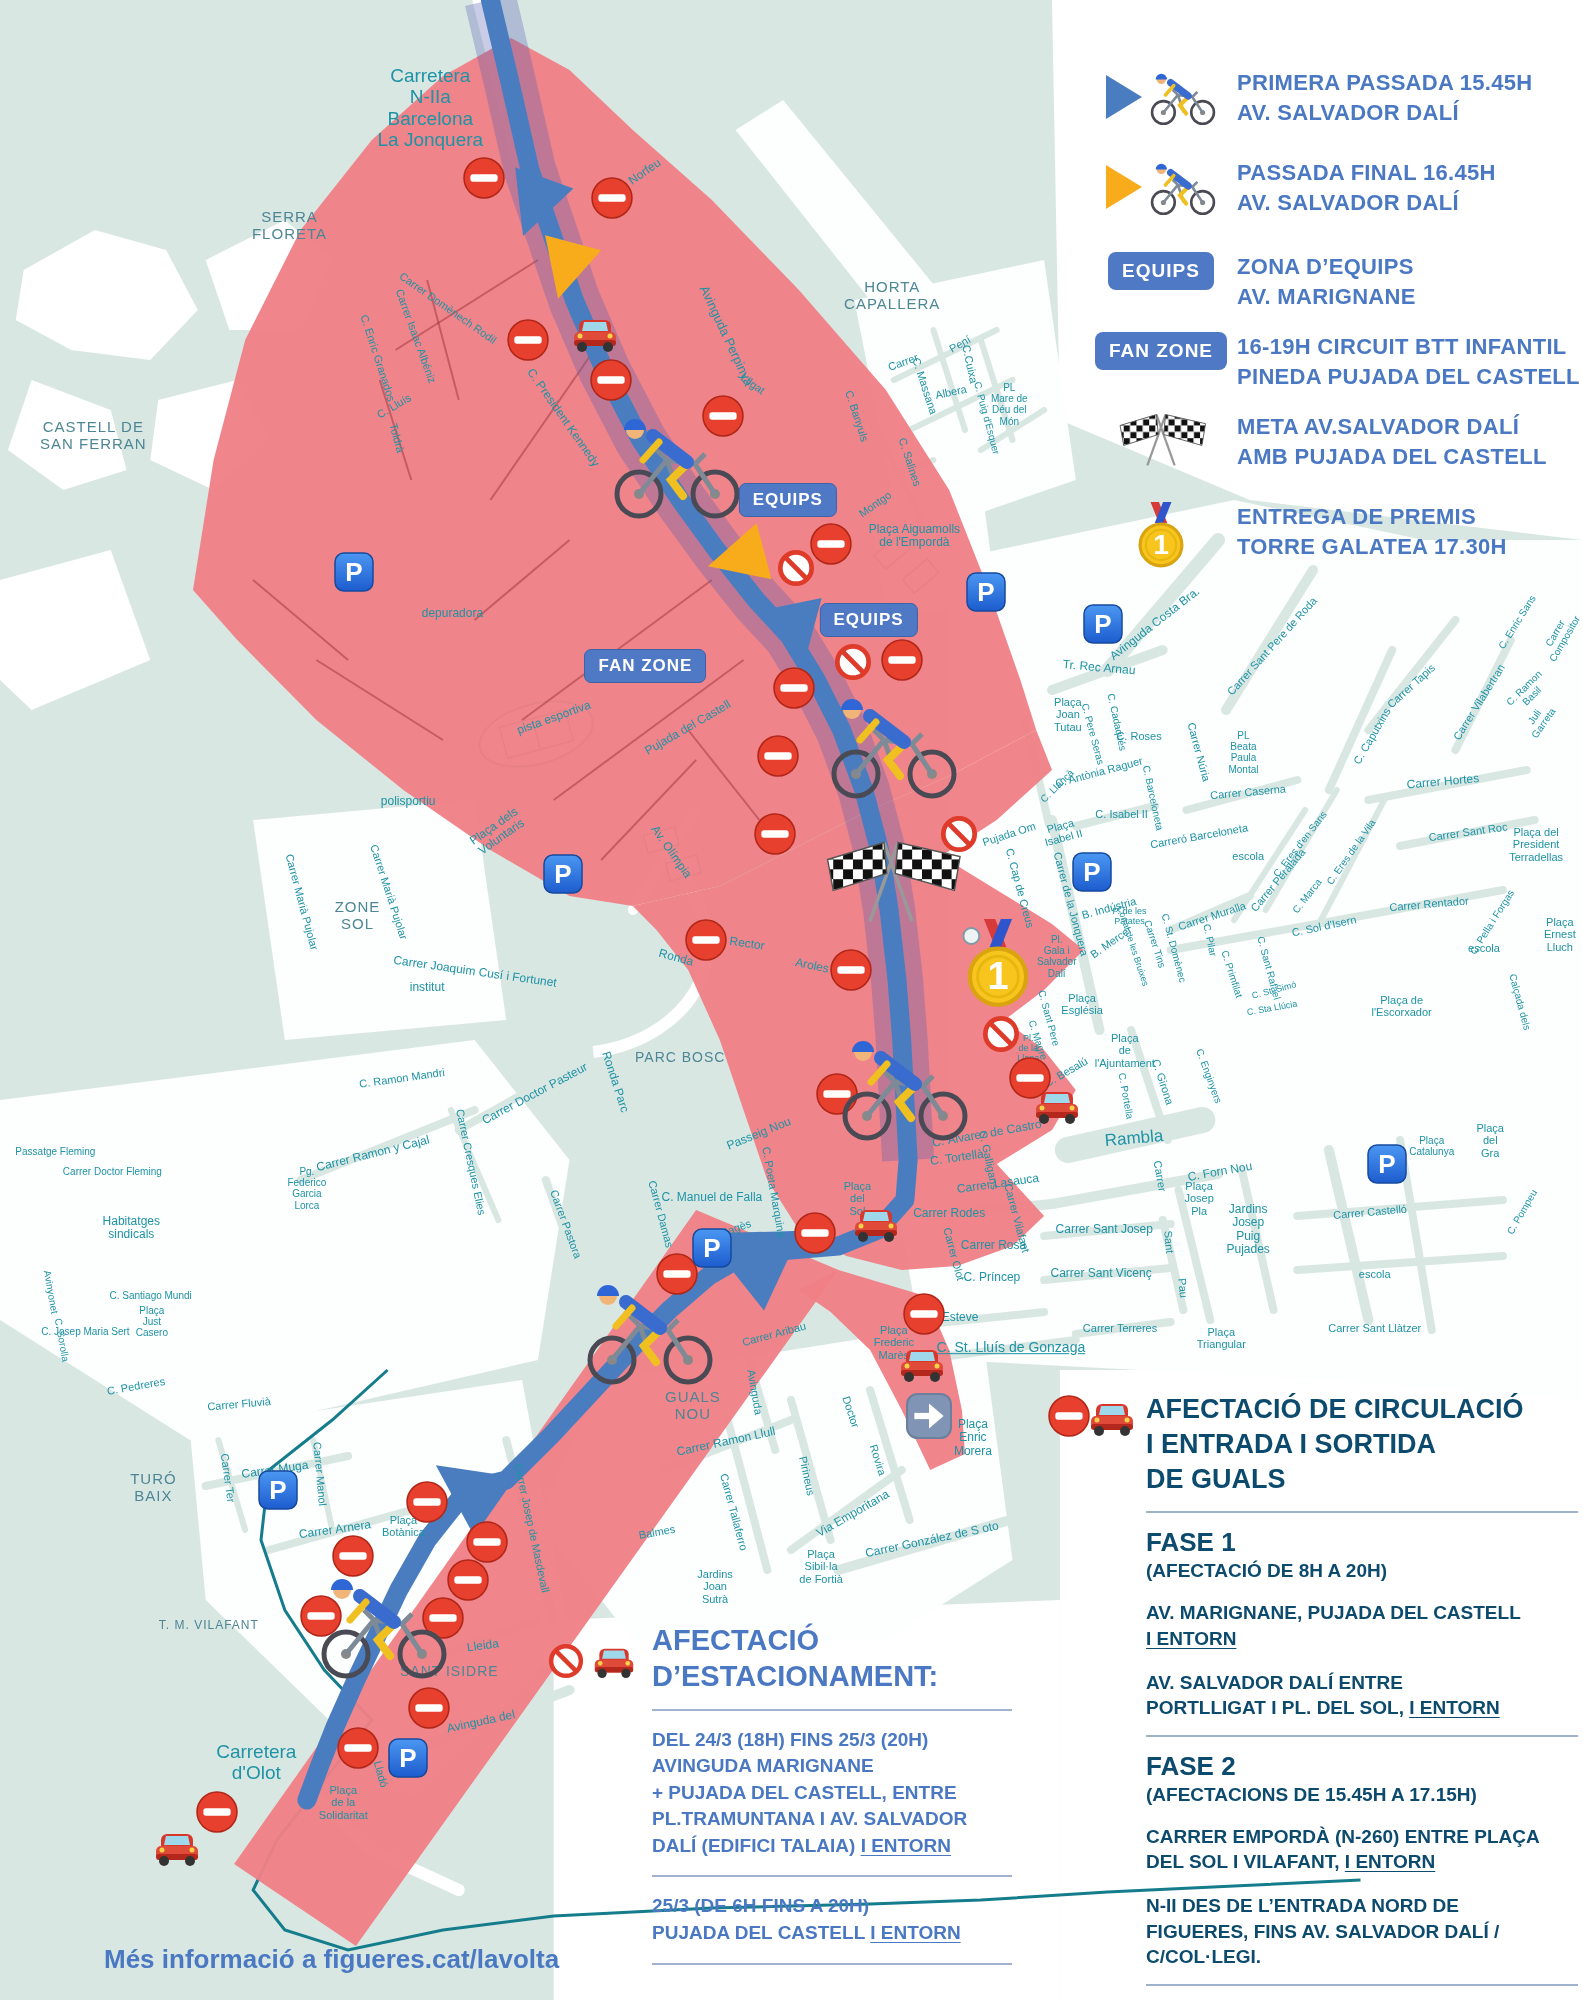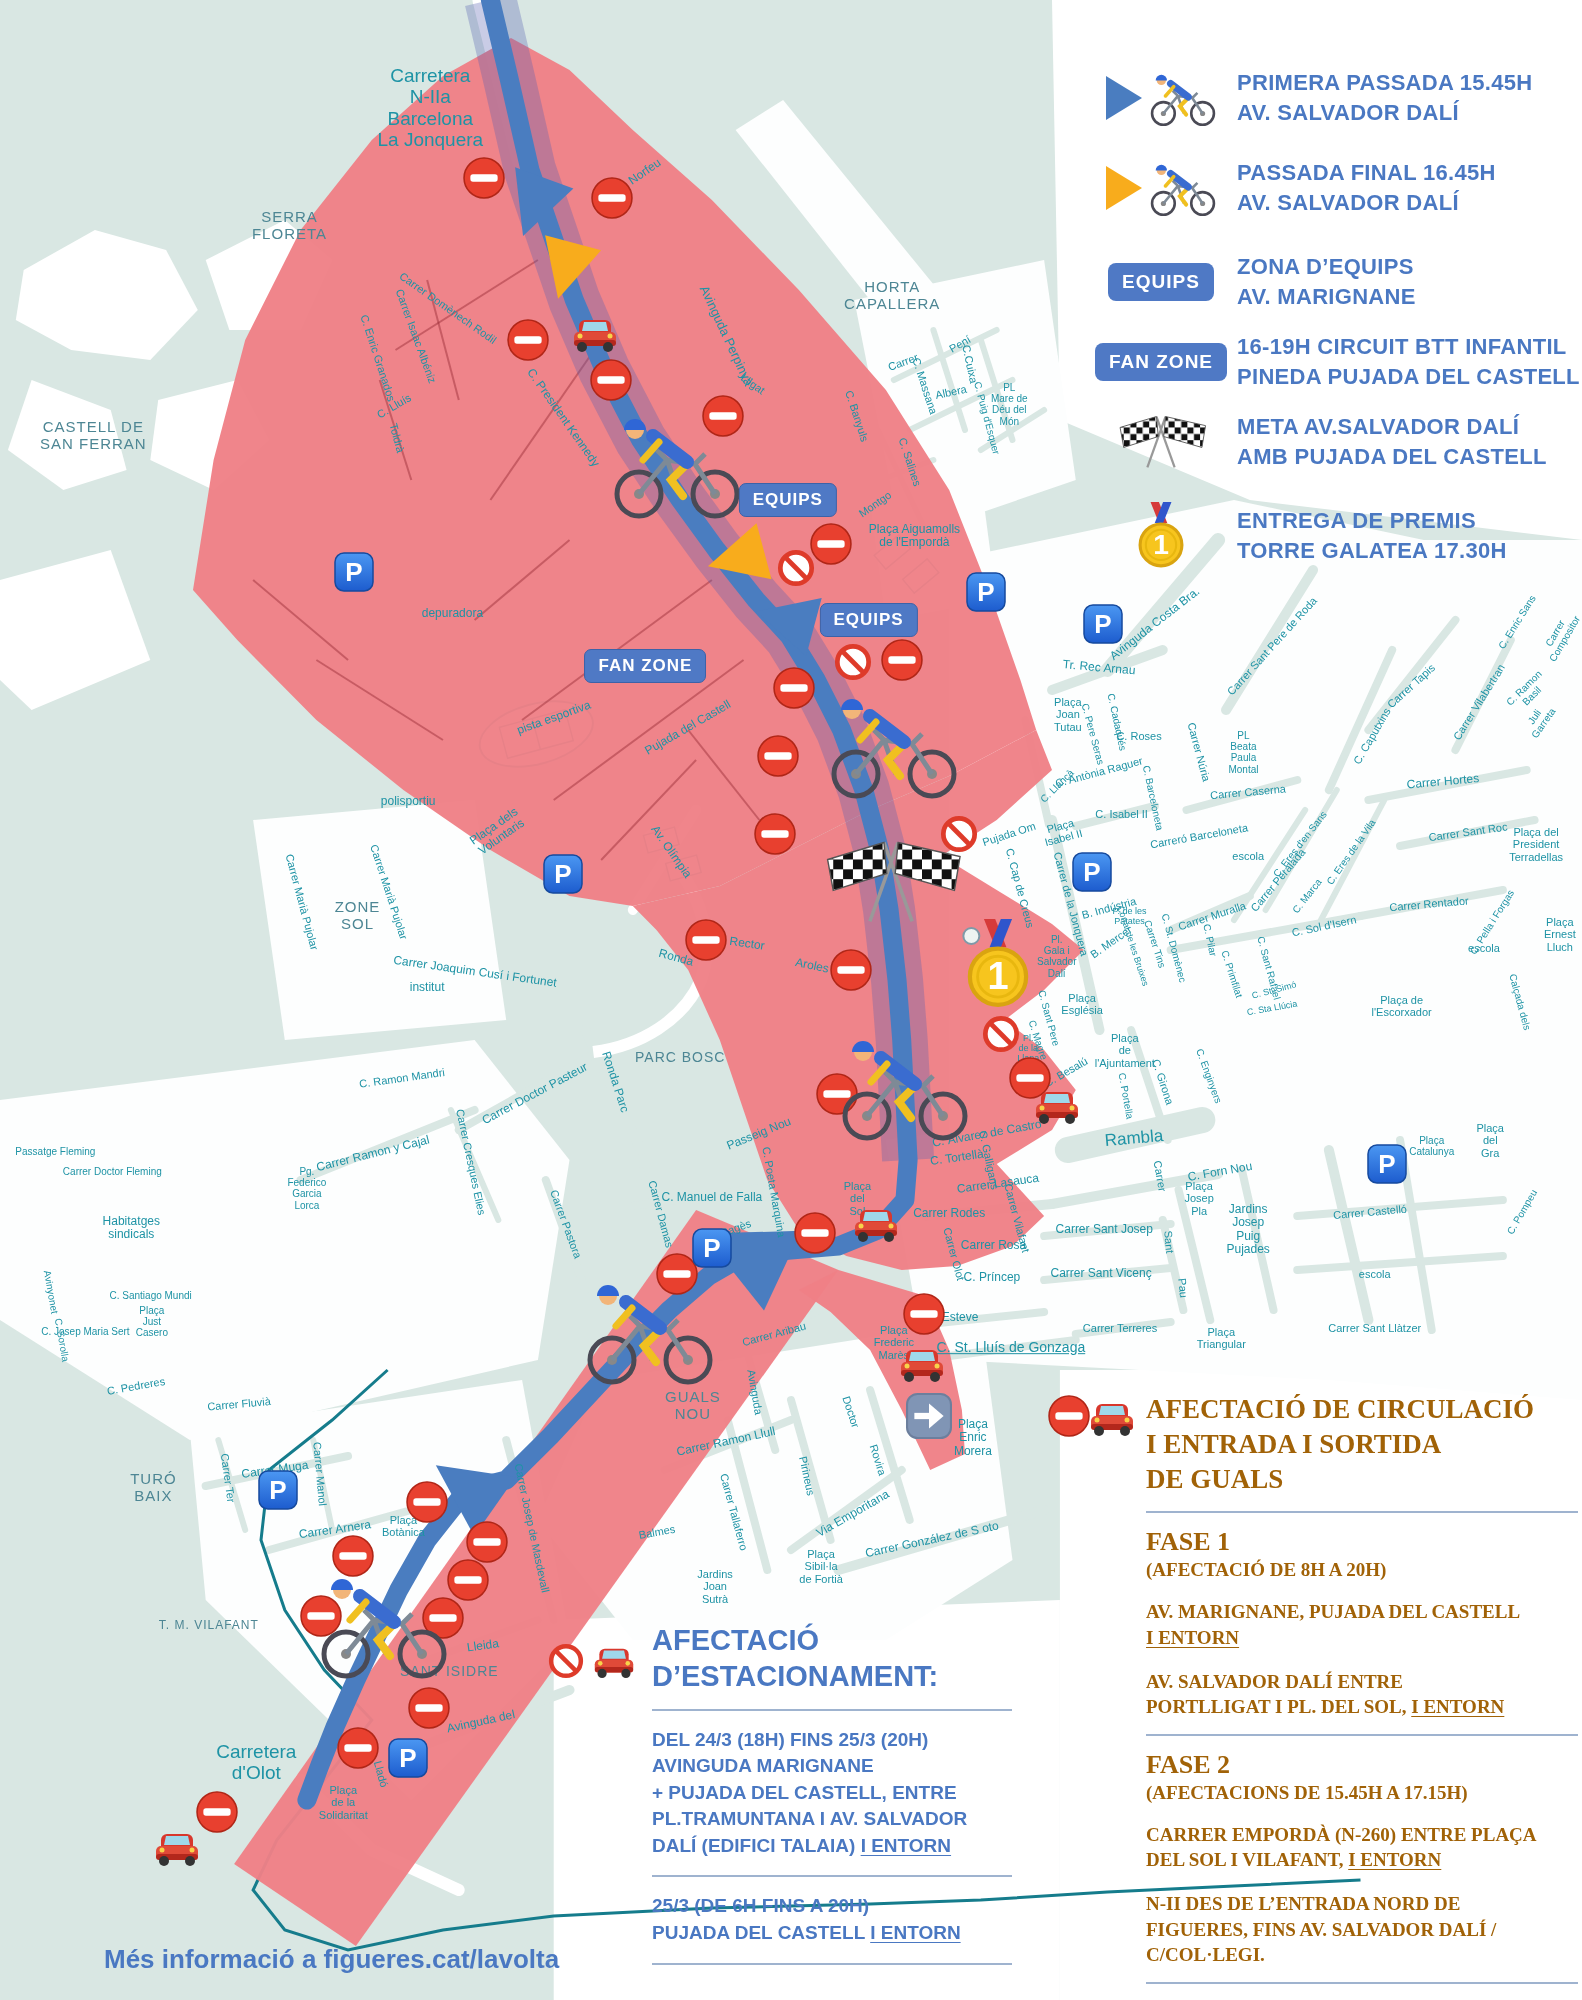--- a/index.html
+++ b/index.html
@@ -11,31 +11,31 @@
   .lbl{position:absolute;transform:translate(-50%,-50%);white-space:pre-line;
        text-align:center;line-height:1.12;}
   .lbl.s{color:#1e93a5;}
   .lbl.a{color:#4d8694;letter-spacing:1px;font-weight:400;}
   .icon{position:absolute;transform:translate(-50%,-50%);}
   .map-badge{position:absolute;transform:translate(-50%,-50%);background:#4f79c5;
        color:#fff;font-weight:bold;font-size:17px;letter-spacing:1px;
        padding:6px 13px;border-radius:7px;border:1px solid #3c62a8;white-space:nowrap;}
   
   #legend{position:absolute;left:1085px;top:40px;width:497px;}
-  .leg-row{position:absolute;display:flex;align-items:center;}
+  .leg-row{position:absolute;display:flex;align-items:flex-start;}
   .leg-ic{width:152px;display:flex;align-items:center;justify-content:center;gap:8px;flex:0 0 152px;}
   .leg-tx{color:#4a78c2;font-weight:bold;font-size:22px;line-height:1.35;letter-spacing:.3px;}
   .tri{width:0;height:0;border-top:22px solid transparent;border-bottom:22px solid transparent;}
   .tri.blue{border-left:36px solid #4a7dc0;}
   .tri.yellow{border-left:36px solid #f8ac1c;}
   .leg-badge{background:#4f79c5;color:#fff;font-weight:bold;font-size:19px;
        padding:8px 14px;border-radius:8px;letter-spacing:1px;white-space:nowrap;}
   
   .hr{height:2px;background:#9fb3cf;border:none;margin:14px 0;}
-  #circ{position:absolute;left:1146px;top:1392px;width:432px;color:#a16207;font-family:Liberation Serif, serif;}
+  #circ{position:absolute;left:1146px;top:1392px;width:432px;color:#0c4a6e;}
   #circ .title{font-size:27px;font-weight:bold;line-height:1.3;white-space:pre-line;}
   .fase-name{font-size:26px;font-weight:bold;margin-top:10px;}
   .fase-sub{font-size:19px;font-weight:bold;margin-top:2px;}
   .fitem{font-size:19px;font-weight:bold;line-height:1.35;margin-top:18px;white-space:pre-line;}
   .fitem .pu, .pitem .pu{text-decoration:underline;text-underline-offset:3px;}
   #park{position:absolute;left:548px;top:1622px;width:470px;color:#4a78c2;}
   #park .head{display:flex;align-items:center;}
   #park .hicons{width:104px;display:flex;gap:8px;padding-top:6px;flex:0 0 104px;}
   #park .title{font-size:29px;font-weight:bold;line-height:1.25;white-space:pre-line;}
   #park .content{margin-left:104px;width:360px;}

